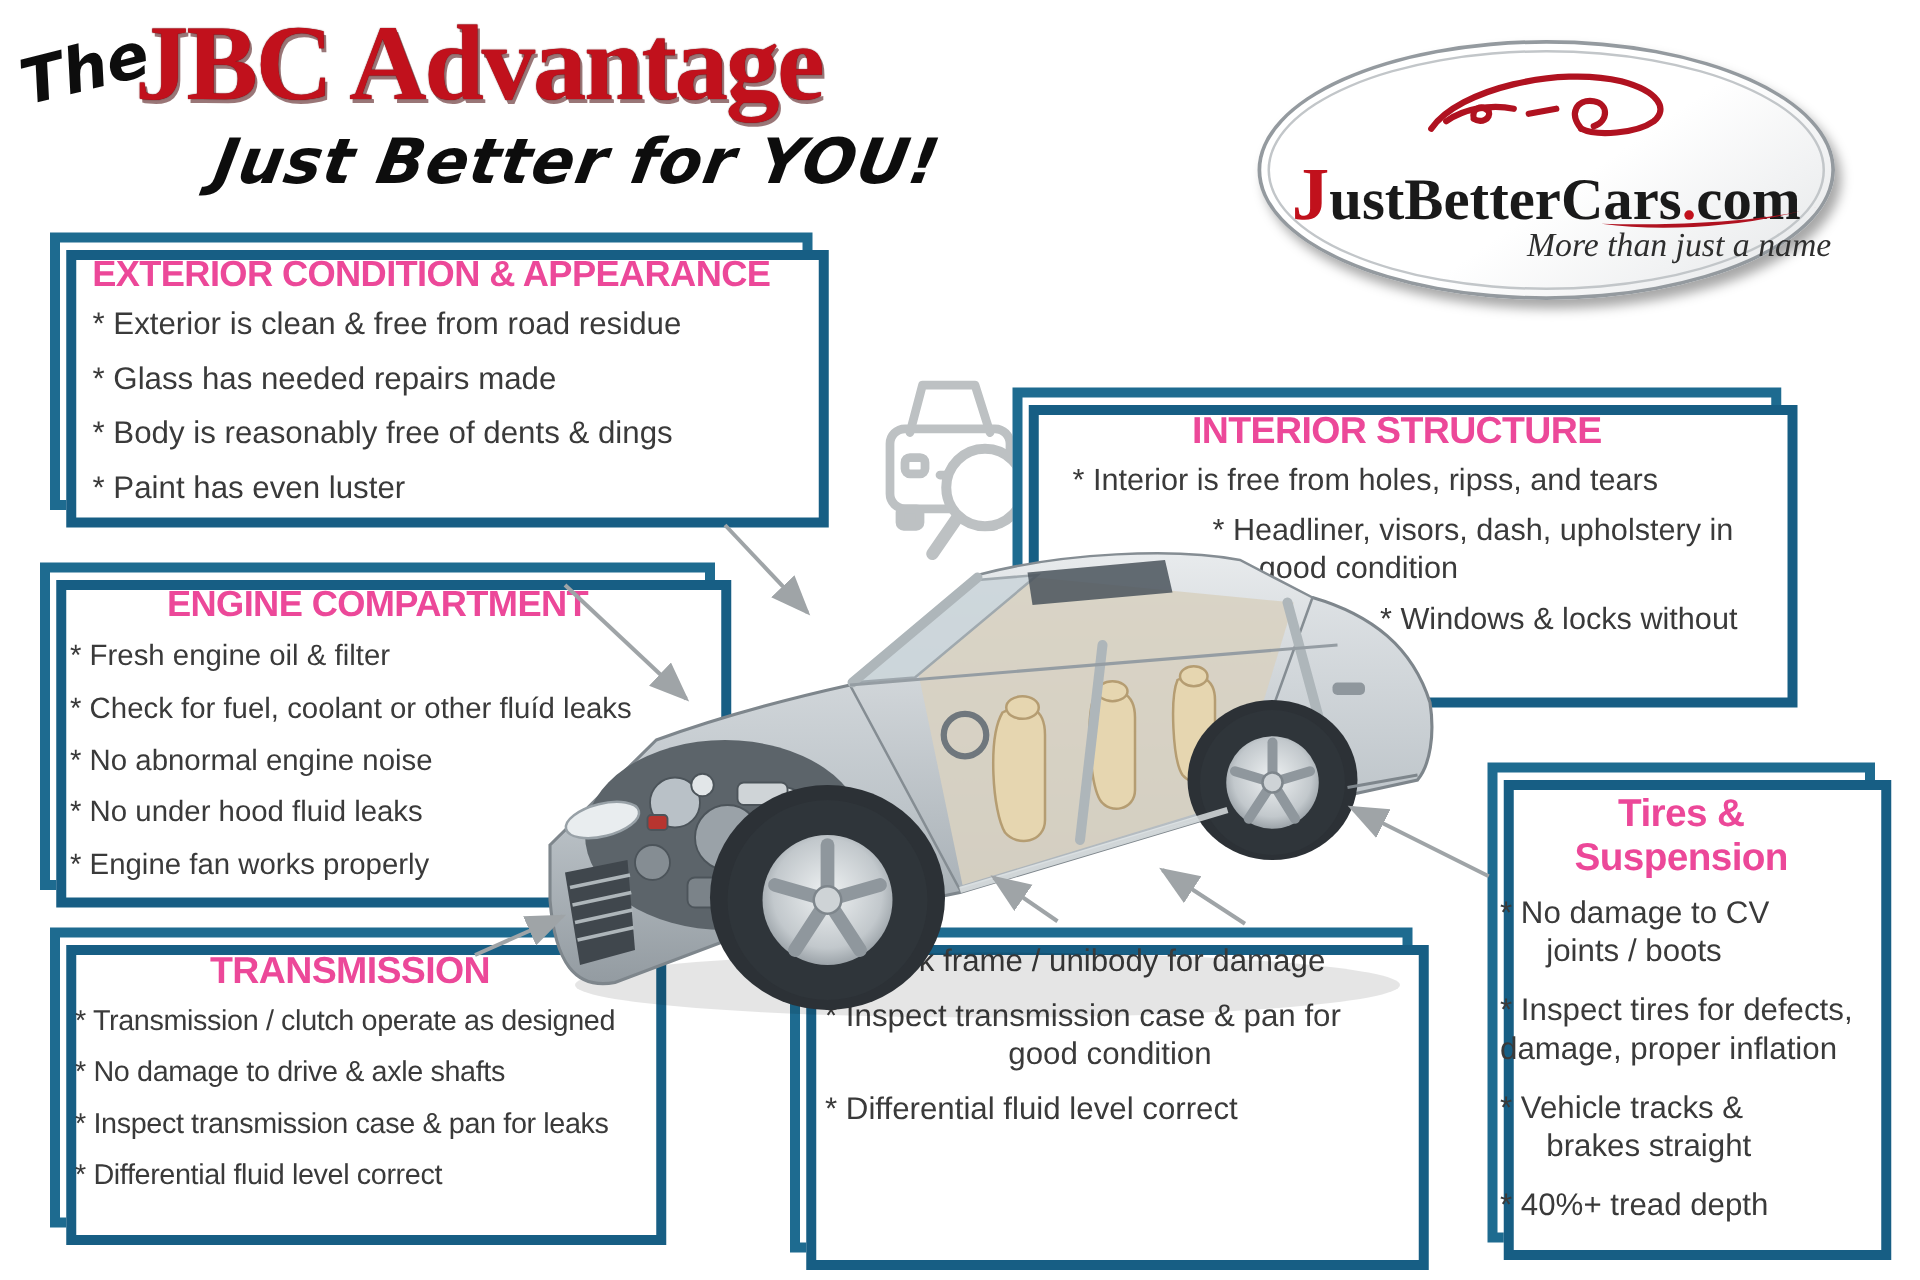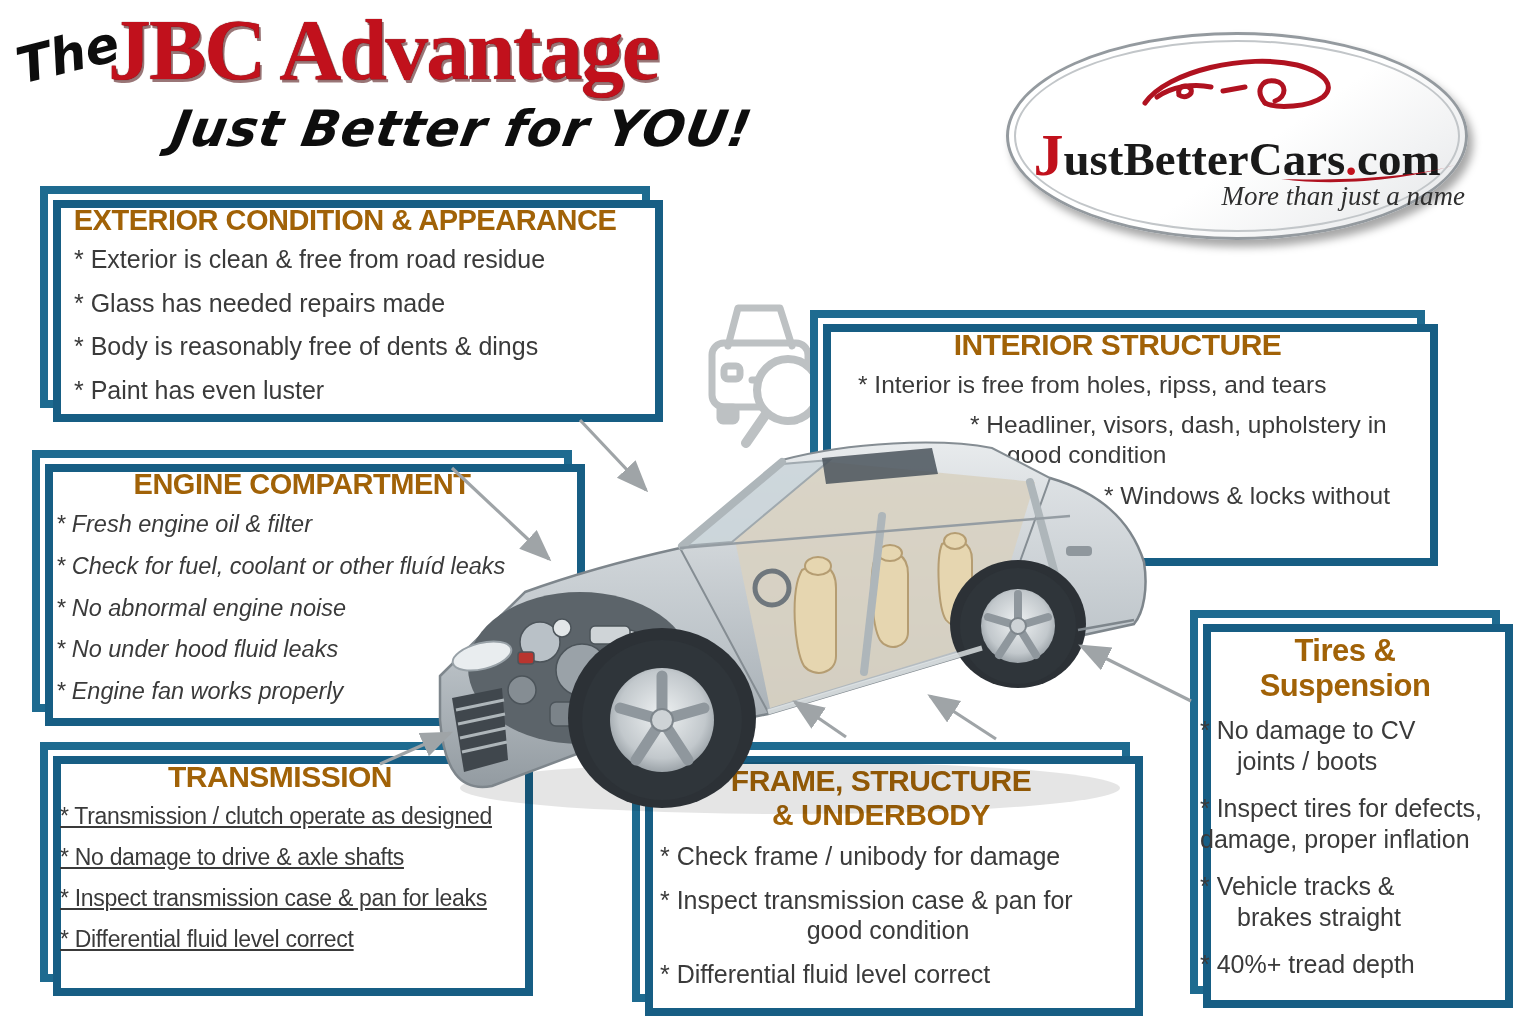--- a/index.html
+++ b/index.html
@@ -29,42 +29,42 @@
   .logo-text .lj{color:var(--red);font-size:60px;}
   .logo-text .ldot{color:var(--red);}
   .logo-swoosh{position:absolute;left:270px;top:128px;}
   .logo-tag{position:absolute;left:0;top:146px;width:100%;text-align:right;font-style:italic;
             font-size:27px;color:#2e2e2e;font-family:"Liberation Serif",serif;}
 
   
   .panel{position:absolute;background:#fff;border:8px solid var(--teal);z-index:2;box-sizing:border-box;}
   .panel::before{content:"";position:absolute;inset:-8px;transform:translate(13px,14px);
                  border:8px solid var(--teal2);z-index:-1;background:#fff;}
-  .panel h2{margin:10px 8px 6px;text-align:center;font-weight:700;color:#a16207;
+  .panel h2{margin:10px 8px 6px;text-align:center;font-weight:700;color:#ec4899;
             letter-spacing:-0.5px;white-space:pre-line;line-height:1.12;}
   .items{margin:0;}
   .item{line-height:1.22;margin-bottom:13px;}
   .item .l2{line-height:1.22;}
   .l2.hang{margin-left:37px;}
   .l2.flush{margin-left:0;}
   .l2.center{text-align:center;}
   .ind1{padding-left:112px;}
   .ind2{padding-left:246px;}
 
   .p-exterior{left:40px;top:186px;width:610px;height:222px;}
   .p-exterior h2{font-size:29px;}
   .p-exterior .items{padding:2px 10px 0 26px;font-size:25px;}
 
   .p-engine{left:32px;top:450px;width:540px;height:262px;}
   .p-engine h2{font-size:29px;}
-  .p-engine .items{padding:4px 6px 0 16px;font-size:23.5px;font-style:italic;}
+  .p-engine .items{padding:4px 6px 0 16px;font-size:23.5px;}
 
   .p-transmission{left:40px;top:742px;width:480px;height:240px;}
   .p-transmission h2{font-size:30px;}
-  .p-transmission .items{padding:2px 4px 0 12px;font-size:23px;letter-spacing:-0.3px;text-decoration:underline;}
+  .p-transmission .items{padding:2px 4px 0 12px;font-size:23px;letter-spacing:-0.3px;}
 
   .p-interior{left:810px;top:310px;width:615px;height:242px;}
   .p-interior h2{font-size:30px;}
   .p-interior .items{padding:2px 8px 0 40px;font-size:24.5px;}
   .p-interior .item{margin-bottom:11px;}
 
   .p-tires{left:1190px;top:610px;width:310px;height:384px;}
   .p-tires h2{font-size:31px;margin-top:16px;}
   .p-tires .items{padding:6px 4px 0 2px;font-size:25px;}
   .p-tires .item{margin-bottom:17px;}
@@ -163,22 +163,20 @@
 Suspension</h2>
     <div class="items">
         <div class="item"><span>* No damage to CV</span><div class="l2 hang">joints / boots</div></div>
         <div class="item"><span>* Inspect tires for defects,</span><div class="l2 flush">damage, proper inflation</div></div>
         <div class="item"><span>* Vehicle tracks &amp;</span><div class="l2 hang">brakes straight</div></div>
         <div class="item"><span>* 40%+ tread depth</span></div>
       </div>
   </div>
 
   <div class="panel p-frame">
-    <h2>FRAME, STRUCTURE
-&amp; UNDERBODY</h2>
     <div class="items">
         <div class="item"><span>* Check frame / unibody for damage</span></div>
         <div class="item"><span>* Inspect transmission case &amp; pan for</span><div class="l2 center">good condition</div></div>
         <div class="item"><span>* Differential fluid level correct</span></div>
       </div>
   </div>
 
   <svg id="car-art" width="730" height="400" viewBox="0 0 730 400">
     <defs>
       <linearGradient id="bodyG" x1="0" y1="0" x2="0" y2="1">

